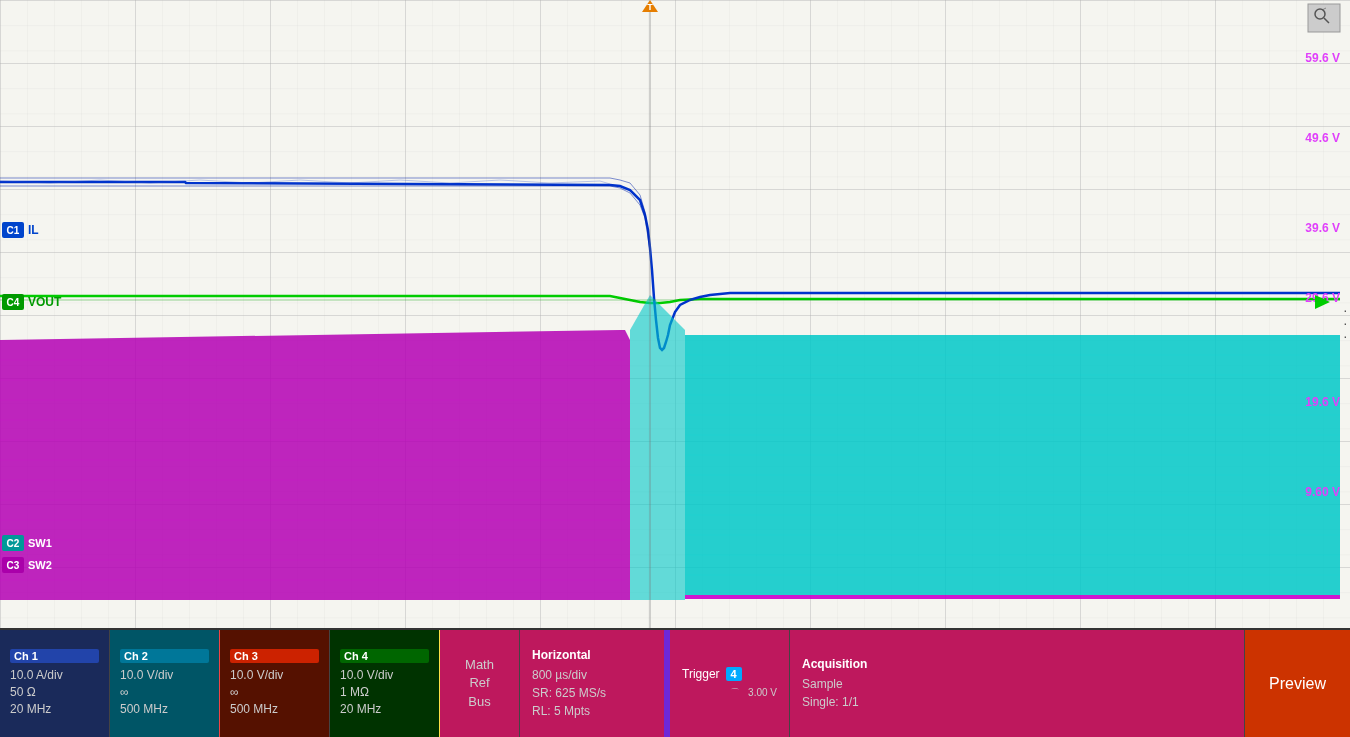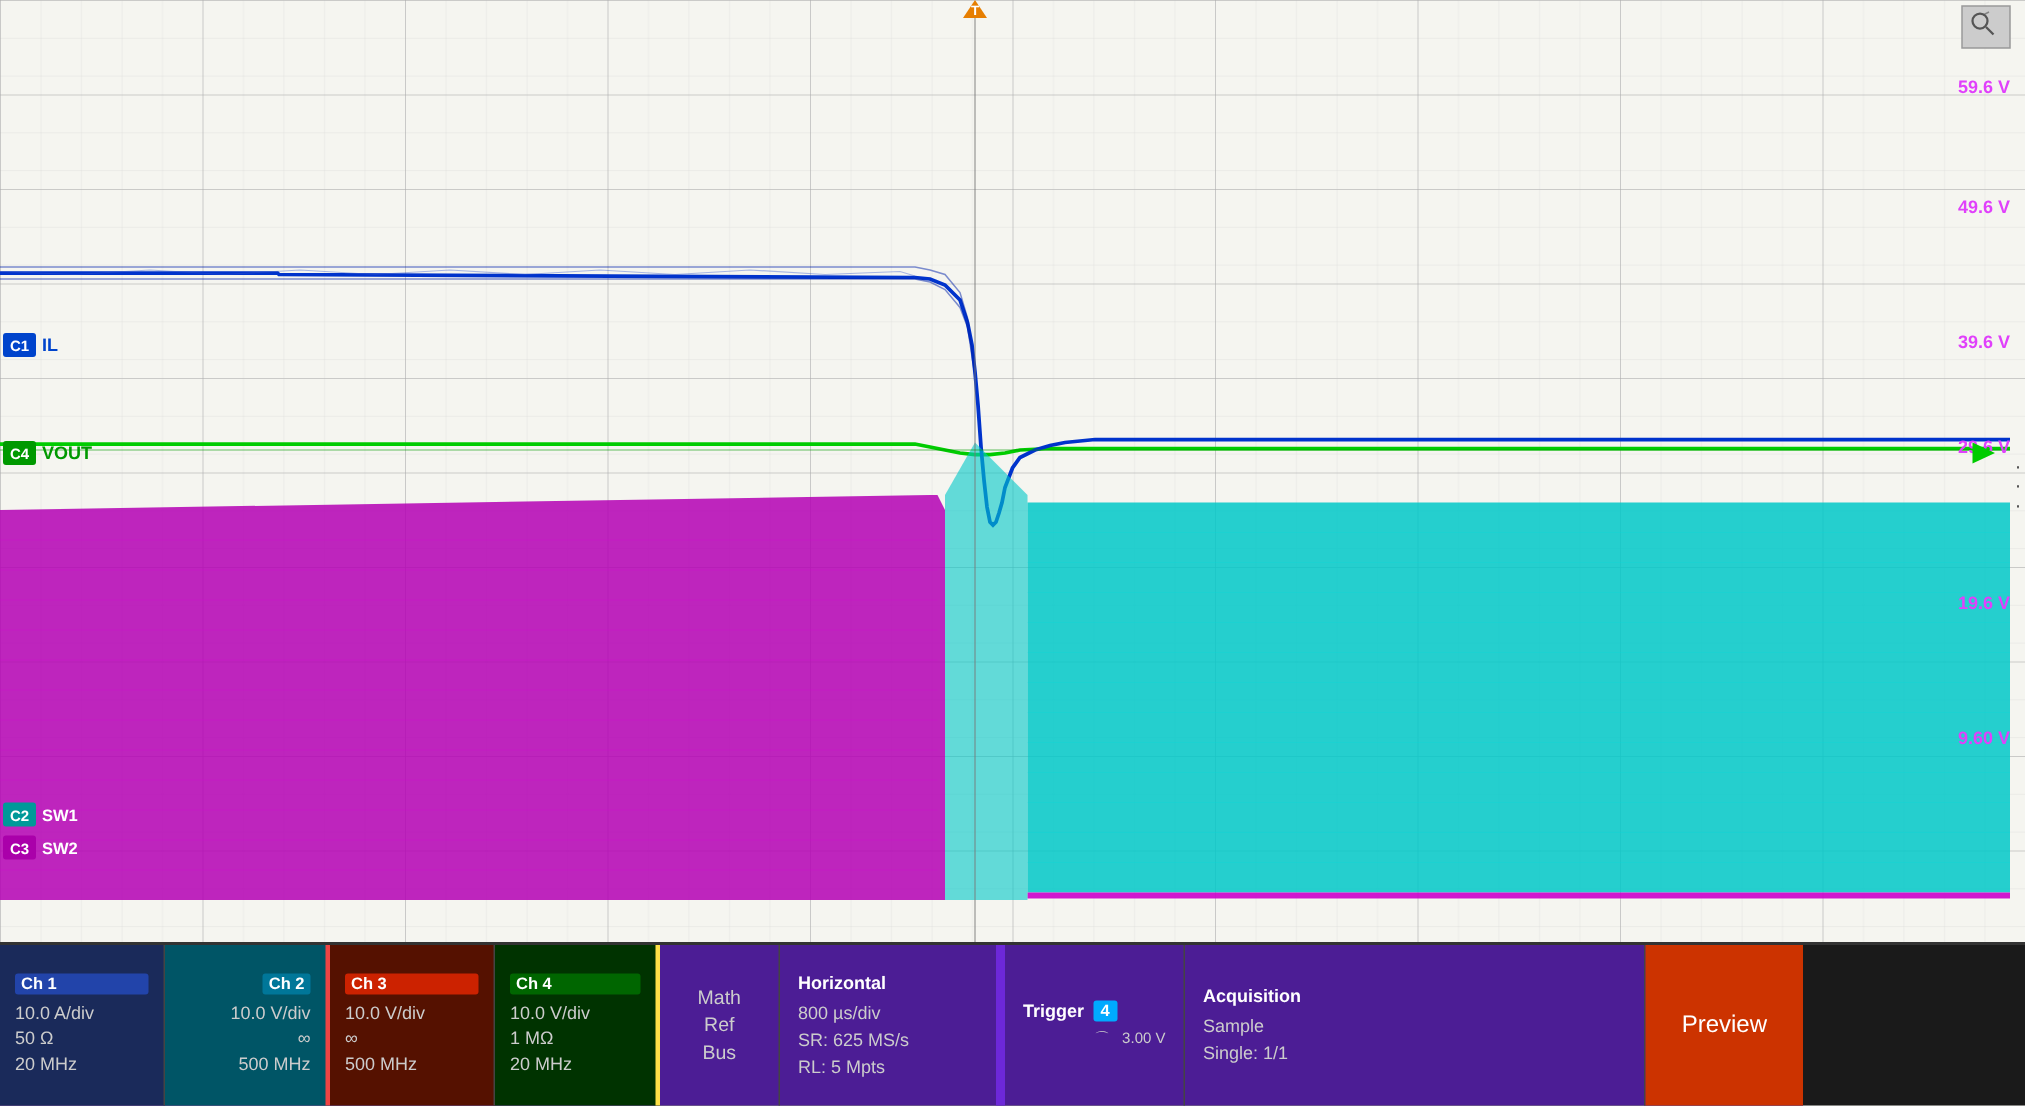--- a/index.html
+++ b/index.html
@@ -21,23 +21,23 @@
       background: #f5f5f0;
       border-bottom: 2px solid #333;
       overflow: hidden;
     }
 
     
     #bottom-panel {
       position: absolute;
       bottom: 0;
       left: 0;
-      width: 1202px;
+      width: 1350px;
       height: 107px;
-      background: #4c1d95;
+      background: #be185d;
       display: flex;
       align-items: stretch;
     }
 
     
     .ch-info {
       display: flex;
       flex-direction: column;
       justify-content: center;
       padding: 6px 10px;
@@ -269,35 +269,35 @@
 
 <div id="bottom-panel">
 
   <div class="ch-info" style="background:#1a2a5a; border-right:1px solid #444;">
     <div class="ch-info-header" style="background:#2244aa; color:#fff;">Ch 1</div>
     <div class="ch-info-row">10.0 A/div</div>
     <div class="ch-info-row">50 Ω</div>
     <div class="ch-info-row">20 MHz</div>
   </div>
 
-  <div class="ch-info" style="background:#005566; border-right:3px solid #ef4444;align-items:flex-end;">
+  <div class="ch-info" style="background:#005566; border-right:1px solid #ef4444;">
     <div class="ch-info-header" style="background:#007799; color:#fff;">Ch 2</div>
     <div class="ch-info-row">10.0 V/div</div>
     <div class="ch-info-row">∞</div>
     <div class="ch-info-row">500 MHz</div>
   </div>
 
   <div class="ch-info" style="background:#551100; border-right:1px solid #444;">
     <div class="ch-info-header" style="background:#cc2200; color:#fff;">Ch 3</div>
     <div class="ch-info-row">10.0 V/div</div>
     <div class="ch-info-row">∞</div>
     <div class="ch-info-row">500 MHz</div>
   </div>
 
-  <div class="ch-info" style="background:#003300; border-right:3px solid #fde047;">
+  <div class="ch-info" style="background:#003300; border-right:1px solid #fde047;">
     <div class="ch-info-header" style="background:#006600; color:#fff;">Ch 4</div>
     <div class="ch-info-row">10.0 V/div</div>
     <div class="ch-info-row">1 MΩ</div>
     <div class="ch-info-row">20 MHz</div>
   </div>
 
   <div class="math-ref-bus" style="border-right:1px solid #444; min-width:80px;">
     <span style="color:#ccc; font-size:13px;text-align:right;">Math</span>
     <span style="color:#ccc; font-size:13px;">Ref</span>
     <span style="color:#ccc; font-size:13px;">Bus</span>
@@ -305,21 +305,21 @@
 
   <div class="info-box" style="min-width:150px;">
     <div class="info-box-title">Horizontal</div>
     <div class="info-box-row">800 µs/div</div>
     <div class="info-box-row">SR: 625 MS/s</div>
     <div class="info-box-row">RL: 5 Mpts</div>
   </div>
 
   <div class="trigger-box">
     <div class="trigger-title-row">
-      <span style="color:#fff; font-size:12px; font-weight:bold;text-align:center;">Trigger</span>
+      <span style="color:#fff; font-size:12px; font-weight:normal;text-align:center;">Trigger</span>
       <span class="trigger-ch-badge">4</span>
     </div>
     <div class="info-box-row" style="font-size:10px;text-align:right;">
       <span>⌒</span>
       &nbsp;
       <span>3.00 V</span>
     </div>
   </div>
 
   <div class="acq-box">

